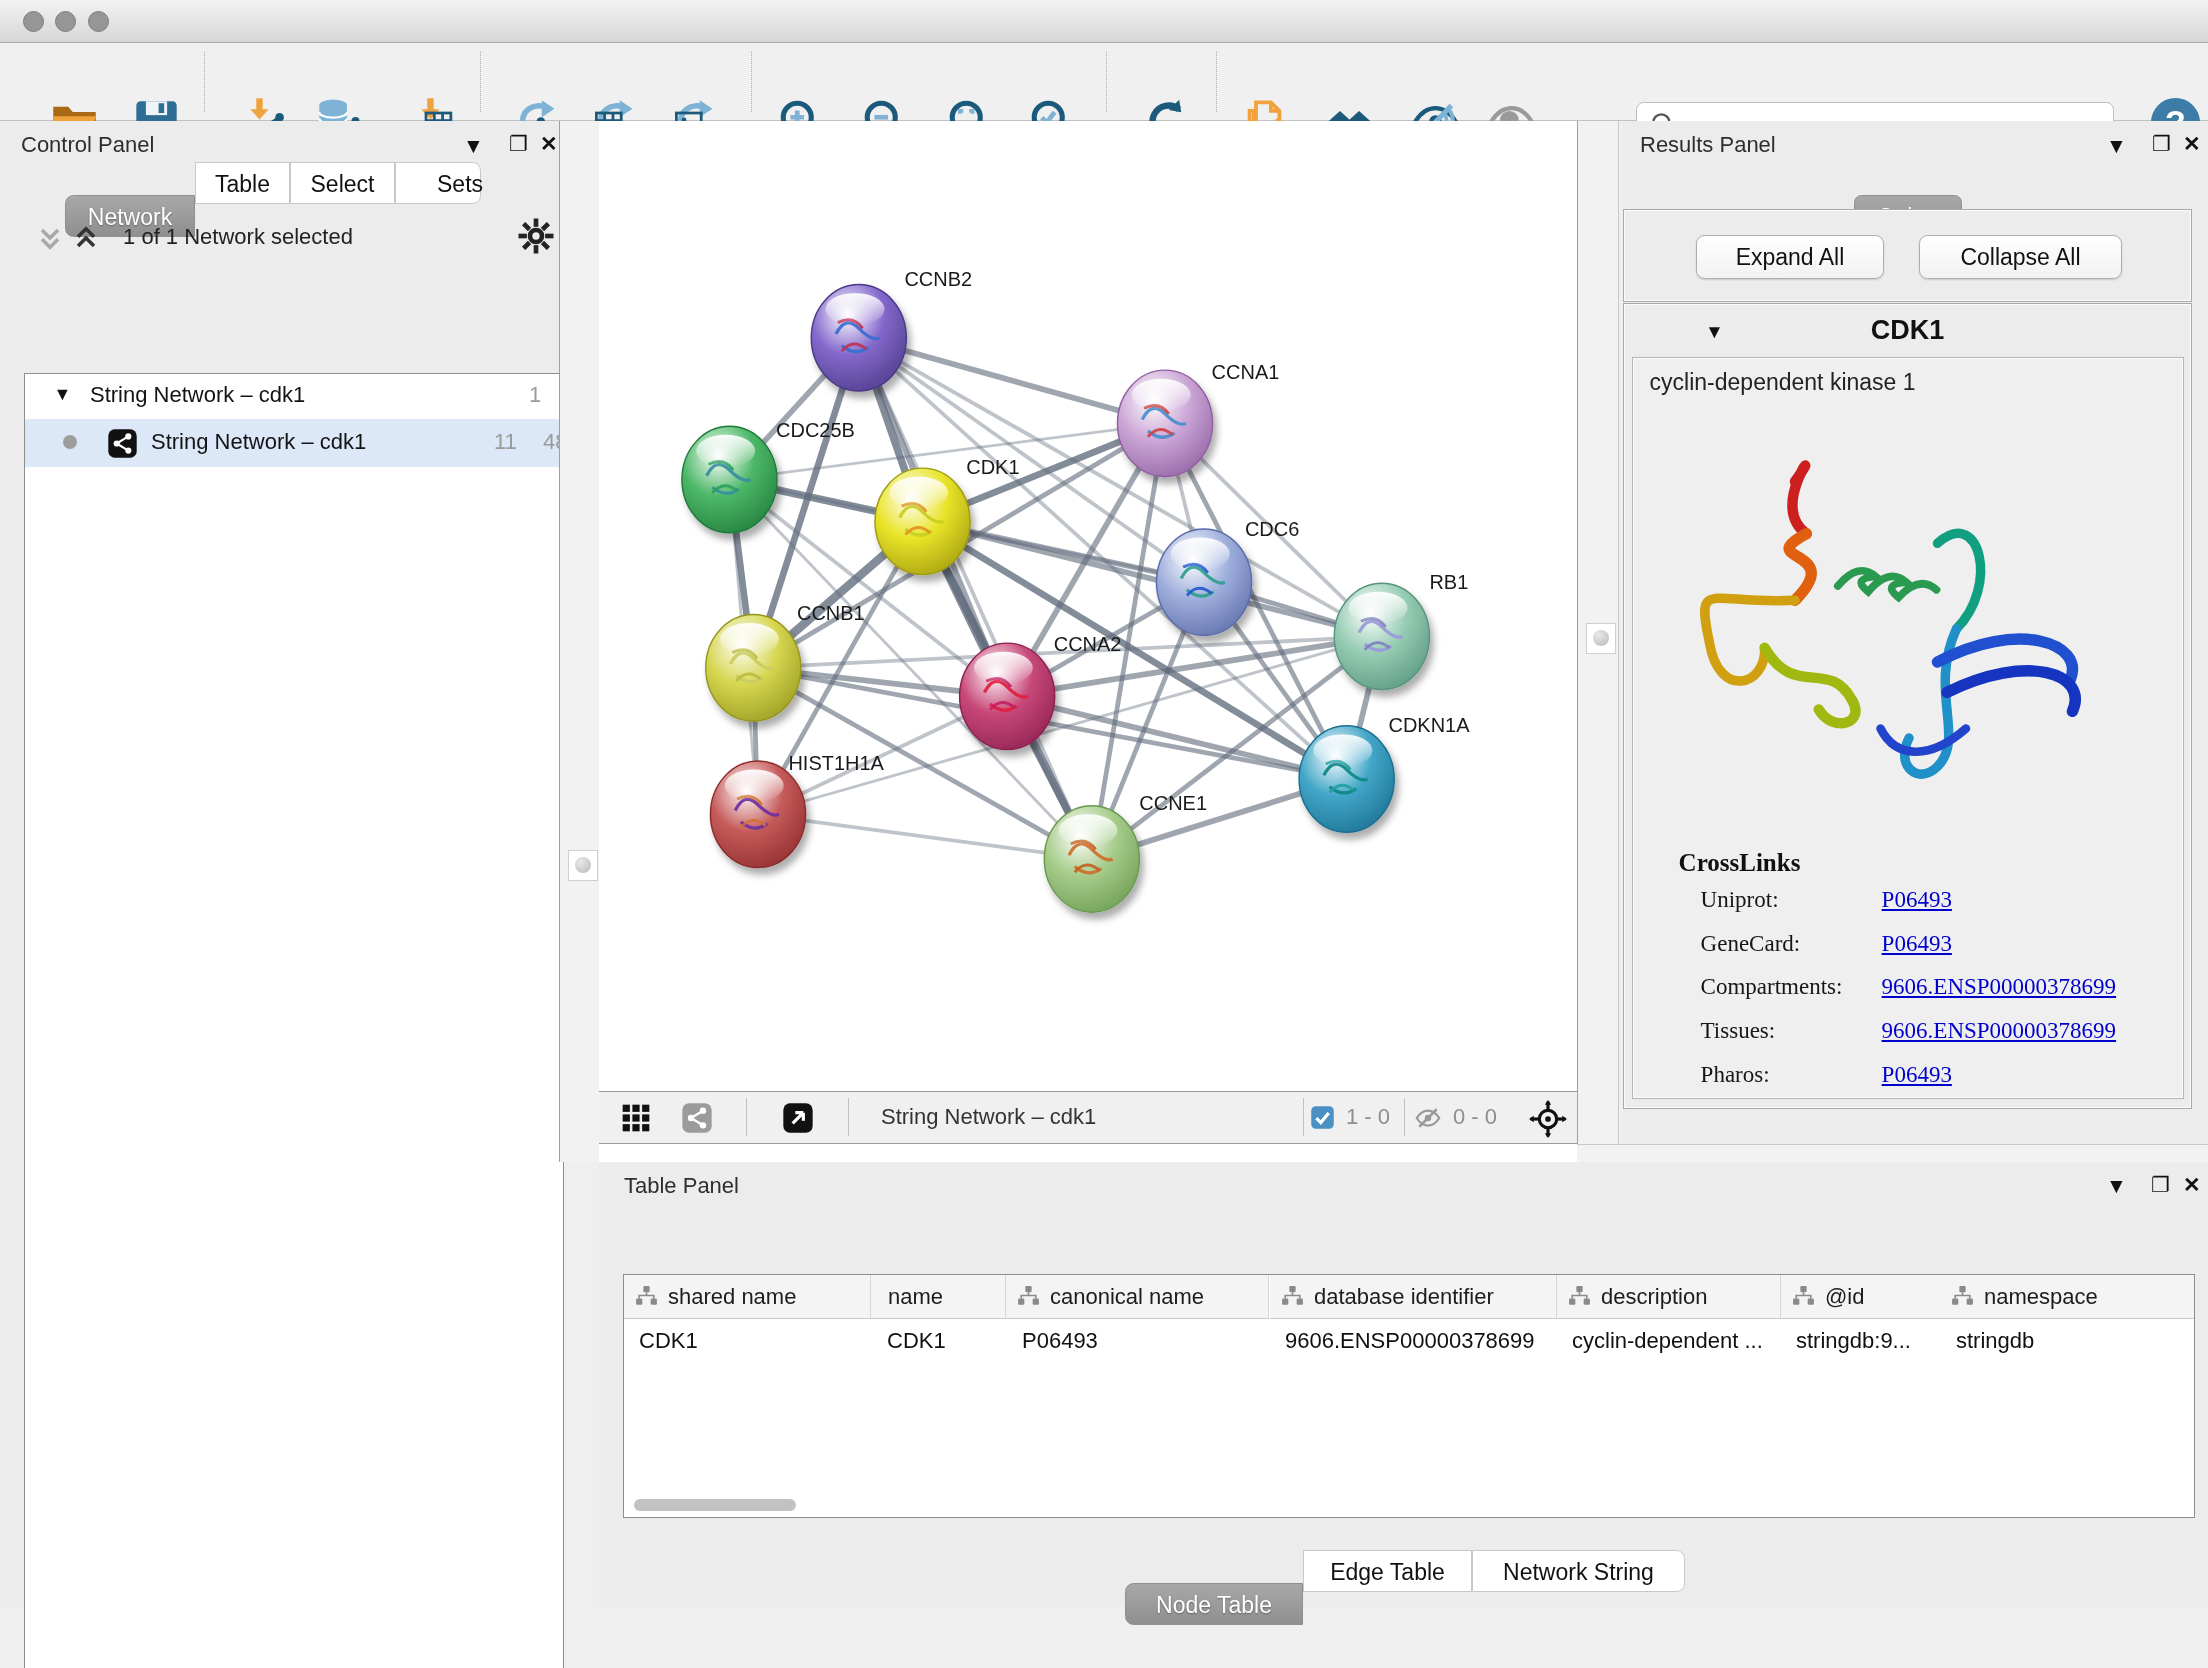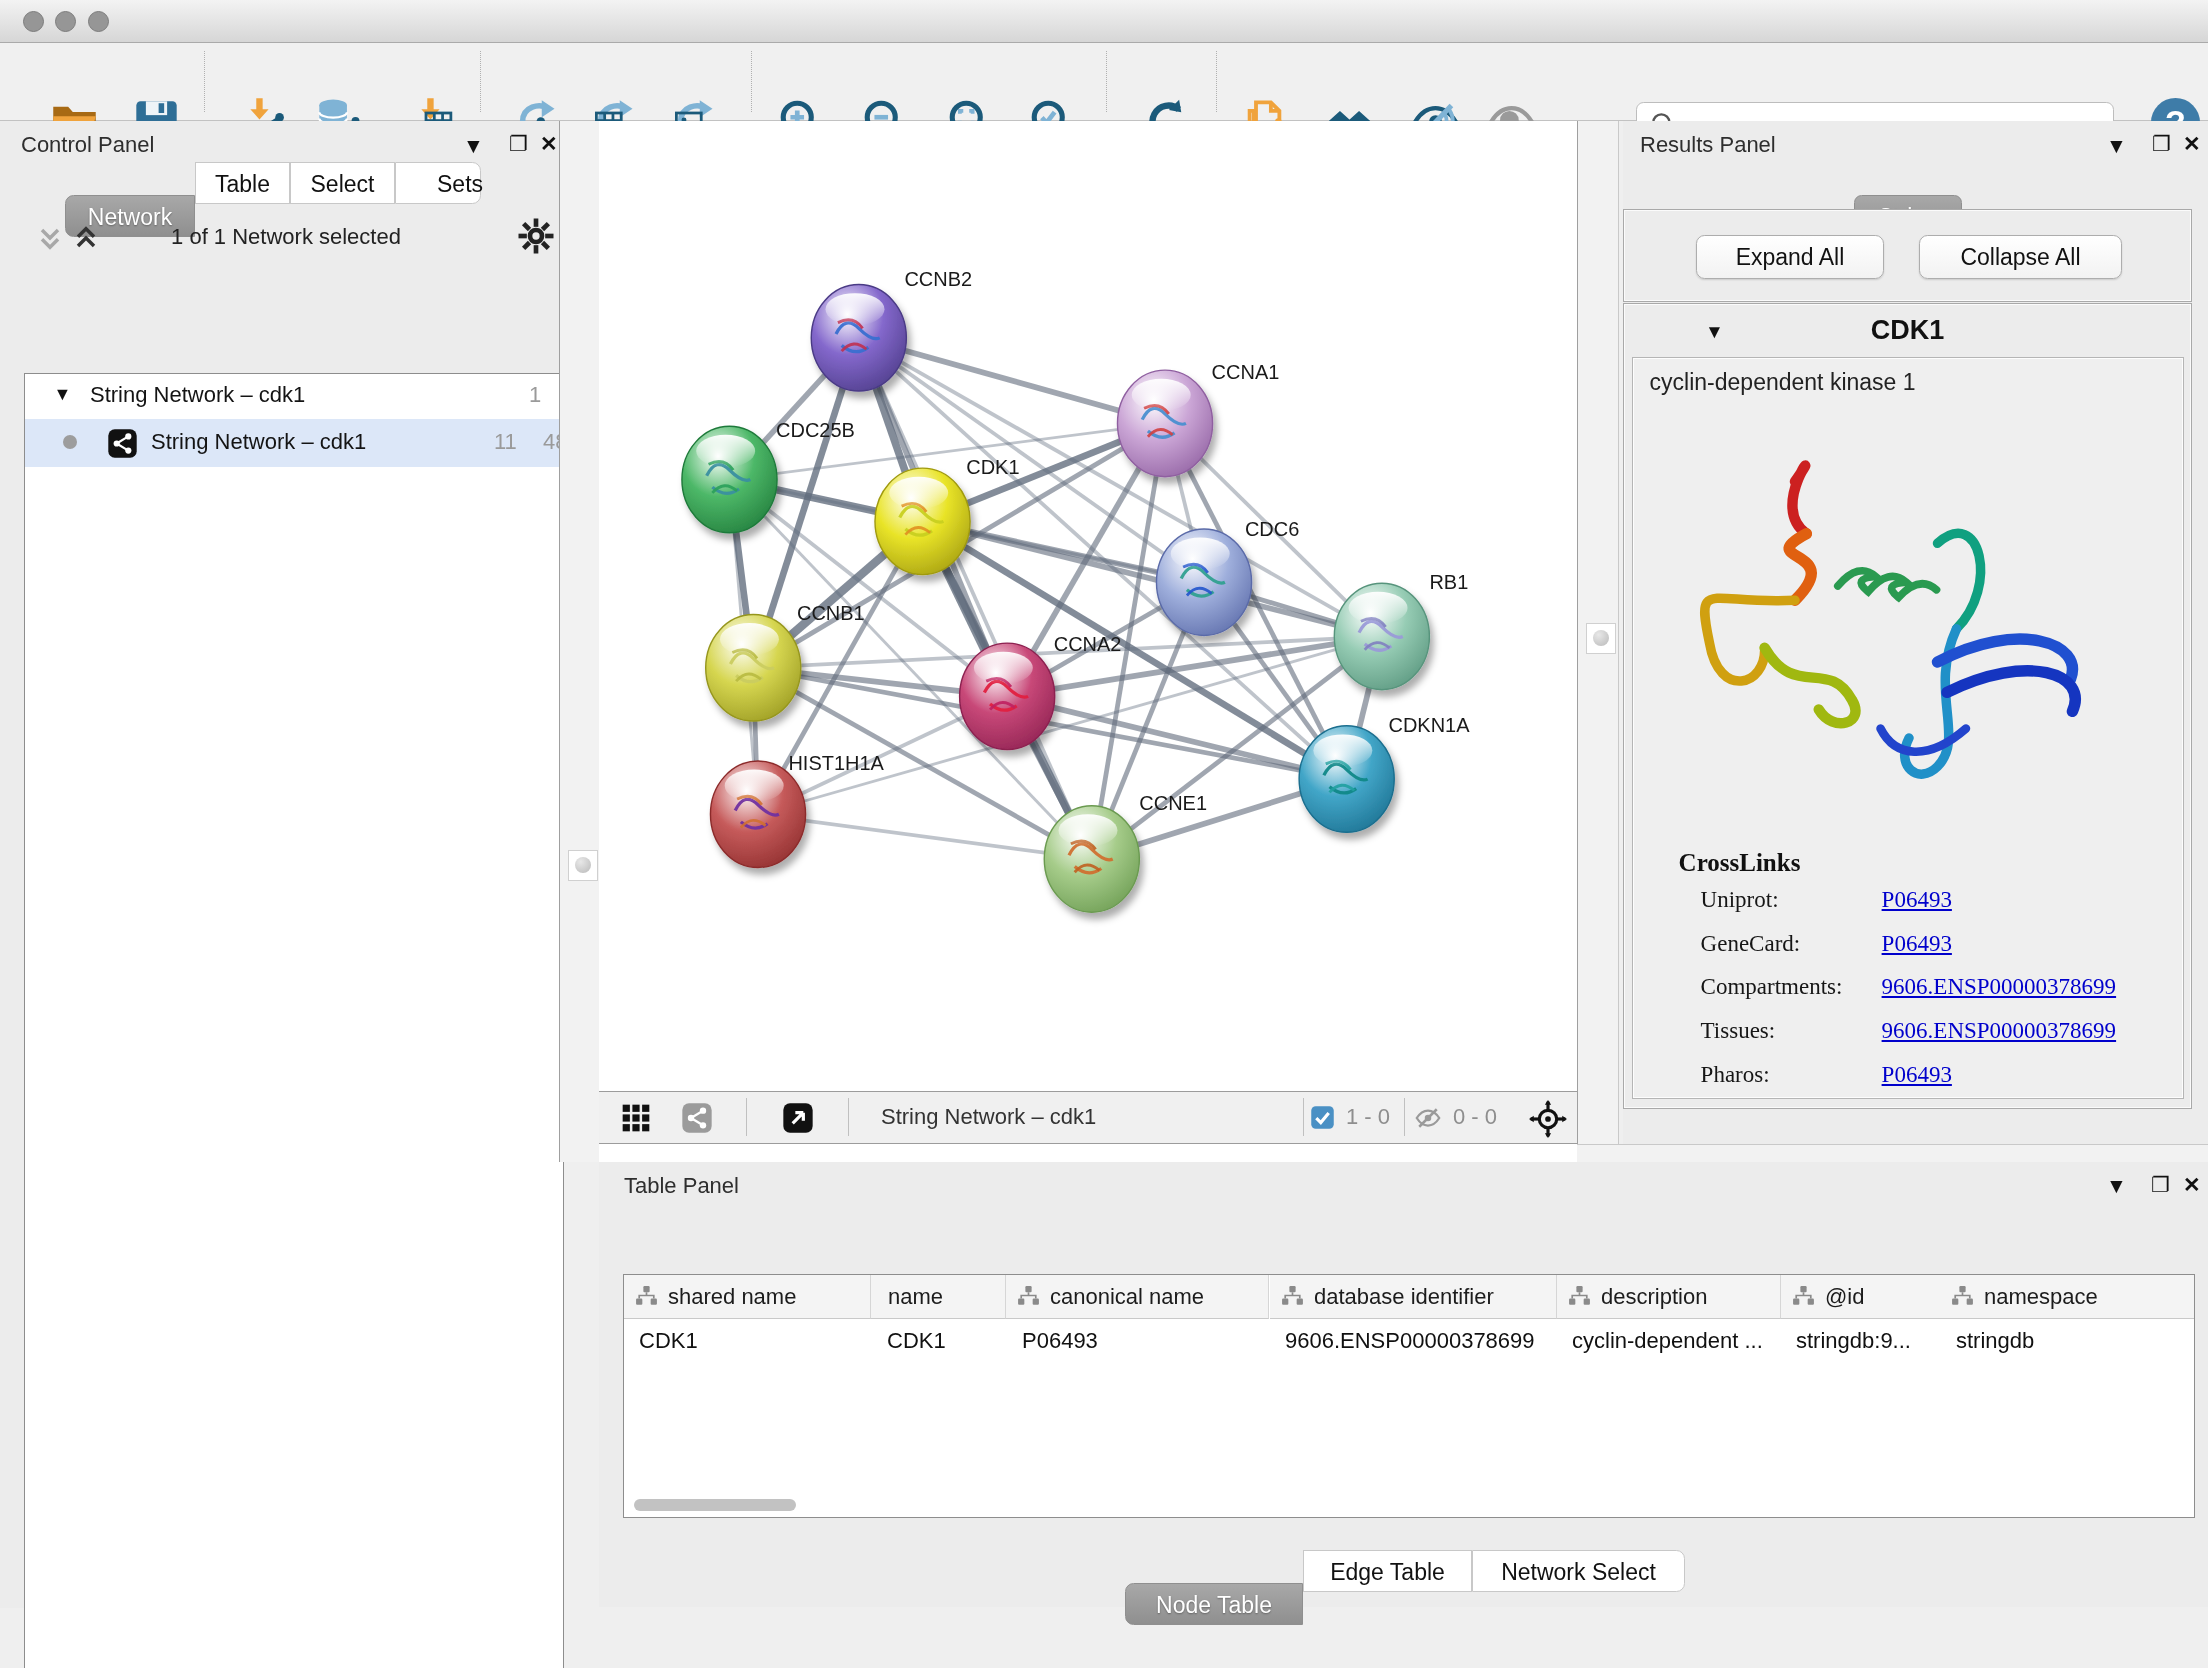--- a/index.html
+++ b/index.html
@@ -260,21 +260,21 @@
       </div>
 
     <span class="abs" style="left:34px;top:101px;">
       <svg width="32" height="32" viewBox="0 0 24 24">
           <path d="M6 6l6 6 6-6M6 13l6 6 6-6" fill="none" stroke="#a8a8a8" stroke-width="2.6"></path>
         </svg></span>
     <span class="abs" style="left:70px;top:101px;">
       <svg width="32" height="32" viewBox="0 0 24 24">
           <path d="M6 18l6-6 6 6M6 11l6-6 6 6" fill="none" stroke="#333" stroke-width="2.6"></path>
         </svg></span>
-    <div class="abs" style="left:0;top:103px;width:476px;text-align:center;font-size:22px;color:#222;padding-left:48px;">1 of 1 Network selected</div>
+    <div class="abs" style="left:0;top:103px;width:476px;text-align:center;font-size:22px;color:#222;">1 of 1 Network selected</div>
     <span class="abs" style="left:516px;top:95px;">
       <svg width="40" height="40" viewBox="0 0 24 24">
           <g fill="#232323">
             <circle cx="12" cy="12" r="5"></circle>
             <g id="teeth">
               <rect x="10.6" y="1.5" width="2.8" height="5"></rect>
             </g>
             <rect x="10.6" y="17.5" width="2.8" height="5"></rect>
             <rect x="1.5" y="10.6" width="5" height="2.8"></rect>
             <rect x="17.5" y="10.6" width="5" height="2.8"></rect>
@@ -713,19 +713,19 @@
           <div class="td-cell abs" style="left: 948px; top: 53px; width: 204px; white-space: nowrap; overflow: hidden;">cyclin-dependent ...</div>
           <div class="td-cell abs" style="left: 1172px; top: 53px; width: 141px; white-space: nowrap; overflow: hidden;">stringdb:9...</div>
           <div class="td-cell abs" style="left: 1332px; top: 53px; width: 237px; white-space: nowrap; overflow: hidden;">stringdb</div>
         </div>
       <div id="hscroll" class="abs"></div>
     </div>
 
     <div id="tbl-tabs">
         <div class="tabpill abs sel" style="left: 526px; top: 388px; width: 178px; border-radius: 8.6px 0px 0px 8.6px;">Node Table</div>
         <div class="tabpill abs" style="left: 704px; top: 388px; width: 169px;">Edge Table</div>
-        <div class="tabpill abs" style="left: 873px; top: 388px; width: 213px; border-radius: 0px 8.6px 8.6px 0px;">Network Select</div>
+        <div class="tabpill abs" style="left: 873px; top: 388px; width: 213px; border-radius: 0px 8.6px 8.6px 0px;">Network String</div>
       </div>
   </div>
 
 
 </div>
 
 
 </body></html>

